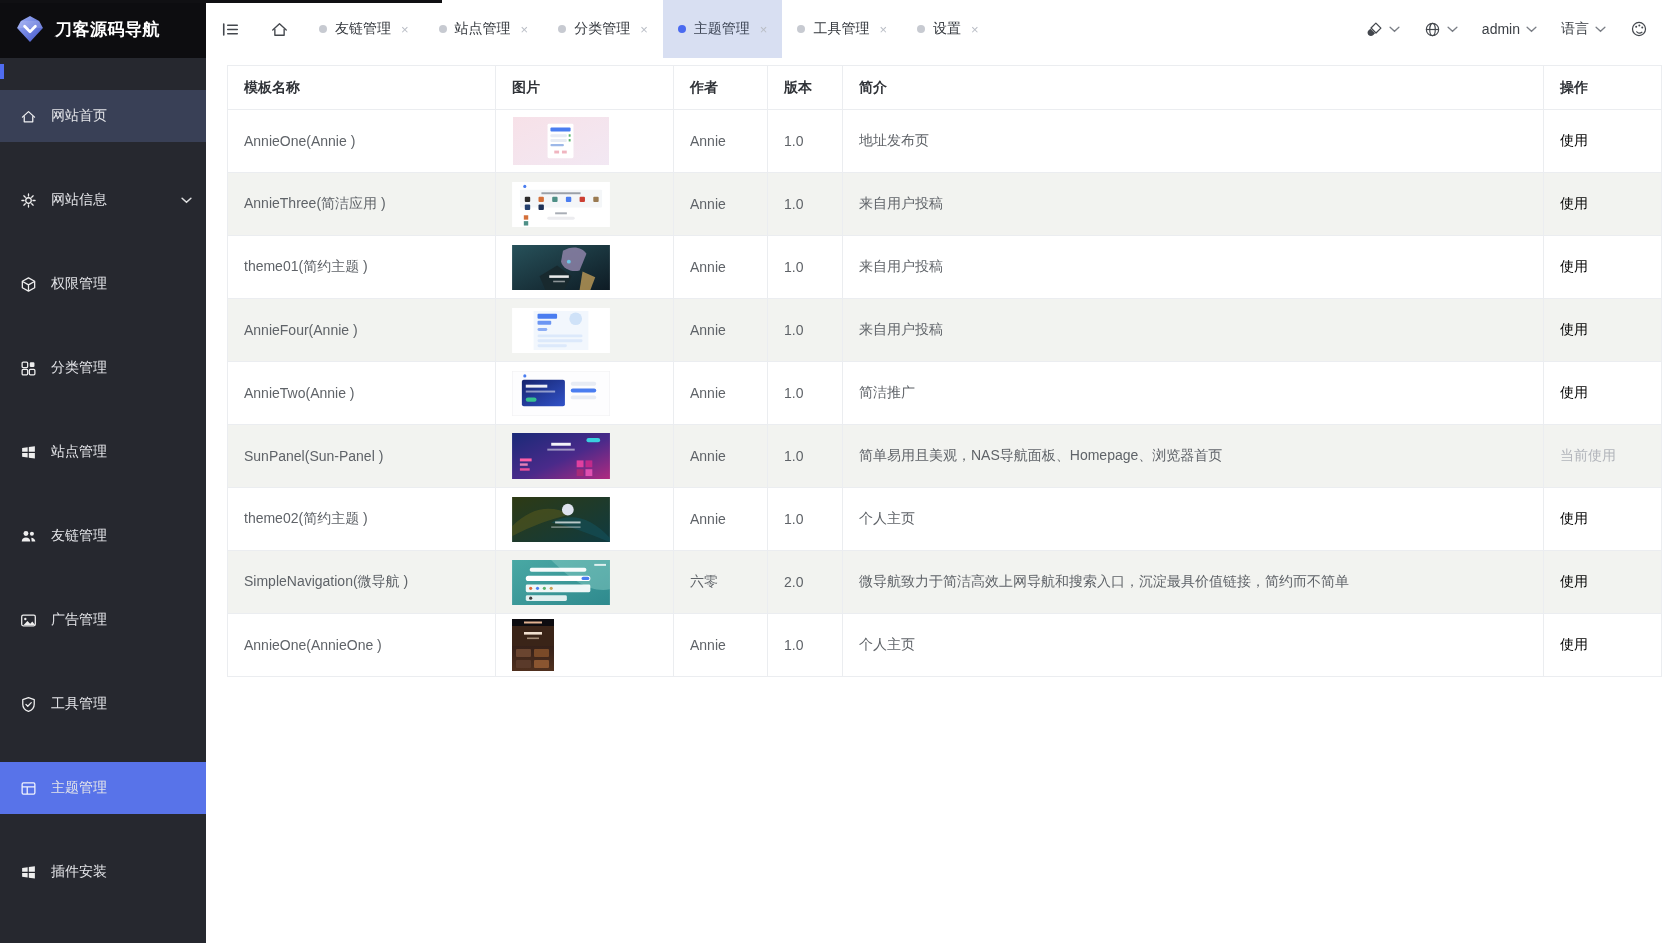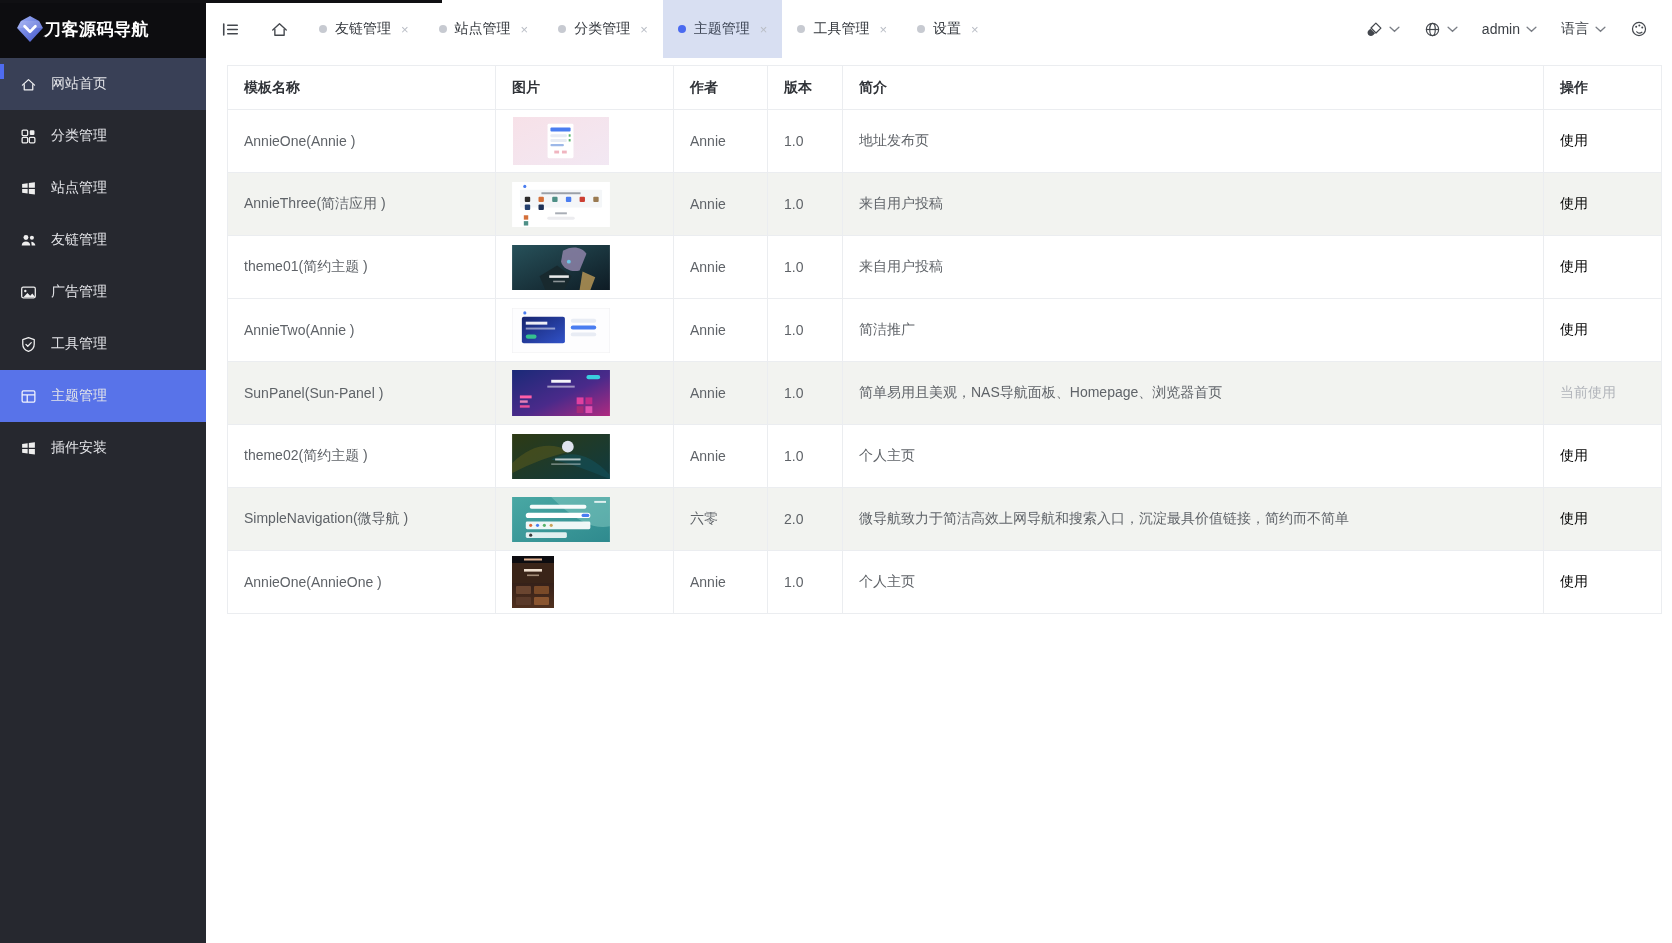--- a/index.html
+++ b/index.html
@@ -5,26 +5,26 @@
   * { margin:0; padding:0; box-sizing:border-box; }
   html,body { width:1672px; height:943px; overflow:hidden; background:#fff;
     font-family:"Liberation Sans","DejaVu Sans",sans-serif; }
   .app { position:relative; display:flex; width:1672px; height:943px; }
 
   
   .win-artifact { position:absolute; top:0; left:0; width:442px; height:3px; background:#101013; z-index:9; }
 
   
   .sidebar { width:206px; flex-shrink:0; background:#26282f; display:flex; flex-direction:column; }
-  .logo { height:58px; background:#0d0d10; display:flex; align-items:center; padding-left:16px; flex-shrink:0; }
+  .logo { height:58px; background:#0d0d10; display:flex; align-items:center; gap:11px; padding-left:16px; flex-shrink:0; }
   .logo-text { color:#fff; font-size:17px; font-weight:bold; letter-spacing:.5px; }
   .menu { position:relative; flex:1; }
   .menu-scroll-thumb { position:absolute; left:0; top:6px; width:4px; height:15px; background:#4f6cf0; }
   .mi { height:52px; display:flex; align-items:center; gap:14px; padding:0 14px 0 20px;
-        color:#e4e5e9; font-size:14px; cursor:pointer; }
+        color:#e4e5e9; font-size:14px; cursor:pointer;margin-top:32px; }
   .mi .ic { width:17px; height:17px; display:inline-flex; opacity:.92; flex-shrink:0; }
   .mi.hl { background:#394056; }
   .mi.active { background:#5873e9; }
   .mi .chev { margin-left:auto; opacity:.85; }
 
   
   .rightcol { flex:1; min-width:0; display:flex; flex-direction:column; background:#fff; }
   .topbar { height:58px; flex-shrink:0; display:flex; align-items:stretch; }
   .tb-btn { display:flex; align-items:center; padding:0 15px; cursor:pointer; color:#45494f; }
   .tabs { display:flex; align-items:stretch; }
@@ -79,21 +79,44 @@
       <div class="mi hl">
         <span class="ic">
           <svg viewBox="0 0 16 16" width="17" height="17" fill="none" stroke="#fff" stroke-width="1.2" stroke-linecap="round" stroke-linejoin="round">
             <path d="M2.3 8.6 8 3.4l5.7 5.2"></path>
               <path d="M4 8.2V13h8V8.2"></path>
             </svg>
         </span>
         <span>网站首页</span>
       </div>
 
-
+      <div class="mi">
+        <span class="ic">
+          <svg viewBox="0 0 16 16" width="17" height="17" fill="none" stroke="#fff" stroke-width="1.2" stroke-linecap="round">
+            <circle cx="8" cy="8" r="2.6"></circle>
+            <path d="M8 1.8v2M8 12.2v2M1.8 8h2M12.2 8h2M3.6 3.6l1.4 1.4M11 11l1.4 1.4M12.4 3.6 11 5M5 11l-1.4 1.4"></path>
+            </svg>
+        </span>
+        <span>网站信息</span>
+        <span class="chev">
+          <svg viewBox="0 0 10 6" width="11" height="7" fill="none" stroke="#fff" stroke-width="1.4" stroke-linecap="round">
+              <path d="M1 1l4 3.6L9 1"></path>
+            </svg>
+        </span>
+      </div>
+
+      <div class="mi">
+        <span class="ic">
+          <svg viewBox="0 0 16 16" width="17" height="17" fill="none" stroke="#fff" stroke-width="1.2" stroke-linejoin="round">
+            <path d="M8 1.8 13.8 5v6L8 14.2 2.2 11V5z"></path>
+              <path d="M2.4 5.2 8 8.4l5.6-3.2M8 8.4v5.6"></path>
+            </svg>
+        </span>
+        <span>权限管理</span>
+      </div>
 
       <div class="mi">
         <span class="ic">
           <svg viewBox="0 0 16 16" width="17" height="17" fill="none" stroke="#fff" stroke-width="1.2">
             <rect x="2" y="2" width="5.2" height="5.2" rx="1"></rect>
             <rect x="9.2" y="2.2" width="4.4" height="4.4" rx="1" fill="#fff" stroke="none"></rect>
             <rect x="2" y="8.8" width="5.2" height="5.2" rx="1"></rect>
             <rect x="8.8" y="8.8" width="5.2" height="5.2" rx="1"></rect>
             </svg>
         </span>
@@ -371,20 +394,40 @@
                 <rect x="38" y="31" width="20" height="2.6" fill="#ffffff" opacity=".9"></rect>
                 <rect x="42" y="36.5" width="12" height="1.6" fill="#ffffff" opacity=".5"></rect>
               </svg>
             </td>
             <td>Annie</td>
             <td>1.0</td>
             <td>来自用户投稿</td>
             <td><span class="action-use">使用</span></td>
           </tr>
 
+          <tr class="striped">
+            <td>AnnieFour(Annie )</td>
+            <td>
+              <svg class="thumb" width="98" height="45" viewBox="0 0 100 46">
+                <rect width="100" height="46" fill="#ffffff"></rect>
+                <rect x="22" y="3" width="56" height="40" fill="#f2f7fd"></rect>
+                <rect x="26" y="6" width="20" height="5" rx="1" fill="#4a7df0"></rect>
+                <rect x="26" y="13" width="14" height="4" rx="1" fill="#4a7df0" opacity=".8"></rect>
+                <circle cx="65" cy="11" r="6.5" fill="#cfe2f8"></circle>
+                <rect x="26" y="20.5" width="10" height="3" rx="1.5" fill="#4a7df0" opacity=".6"></rect>
+                <rect x="26" y="27" width="46" height="3" rx="1.5" fill="#dce9fb"></rect>
+                <rect x="26" y="32" width="46" height="3" rx="1.5" fill="#dce9fb"></rect>
+                <rect x="26" y="37" width="30" height="3" rx="1.5" fill="#dce9fb"></rect>
+              </svg>
+            </td>
+            <td>Annie</td>
+            <td>1.0</td>
+            <td>来自用户投稿</td>
+            <td><span class="action-use">使用</span></td>
+          </tr>
 
           <tr>
             <td>AnnieTwo(Annie )</td>
             <td>
               <svg class="thumb" width="98" height="45" viewBox="0 0 100 46">
                 <defs>
                     <linearGradient id="g5" x1="0" y1="0" x2="1" y2="1">
                   <stop offset="0" stop-color="#16246e"></stop>
                       <stop offset="1" stop-color="#3152c8"></stop>
                     </linearGradient>

